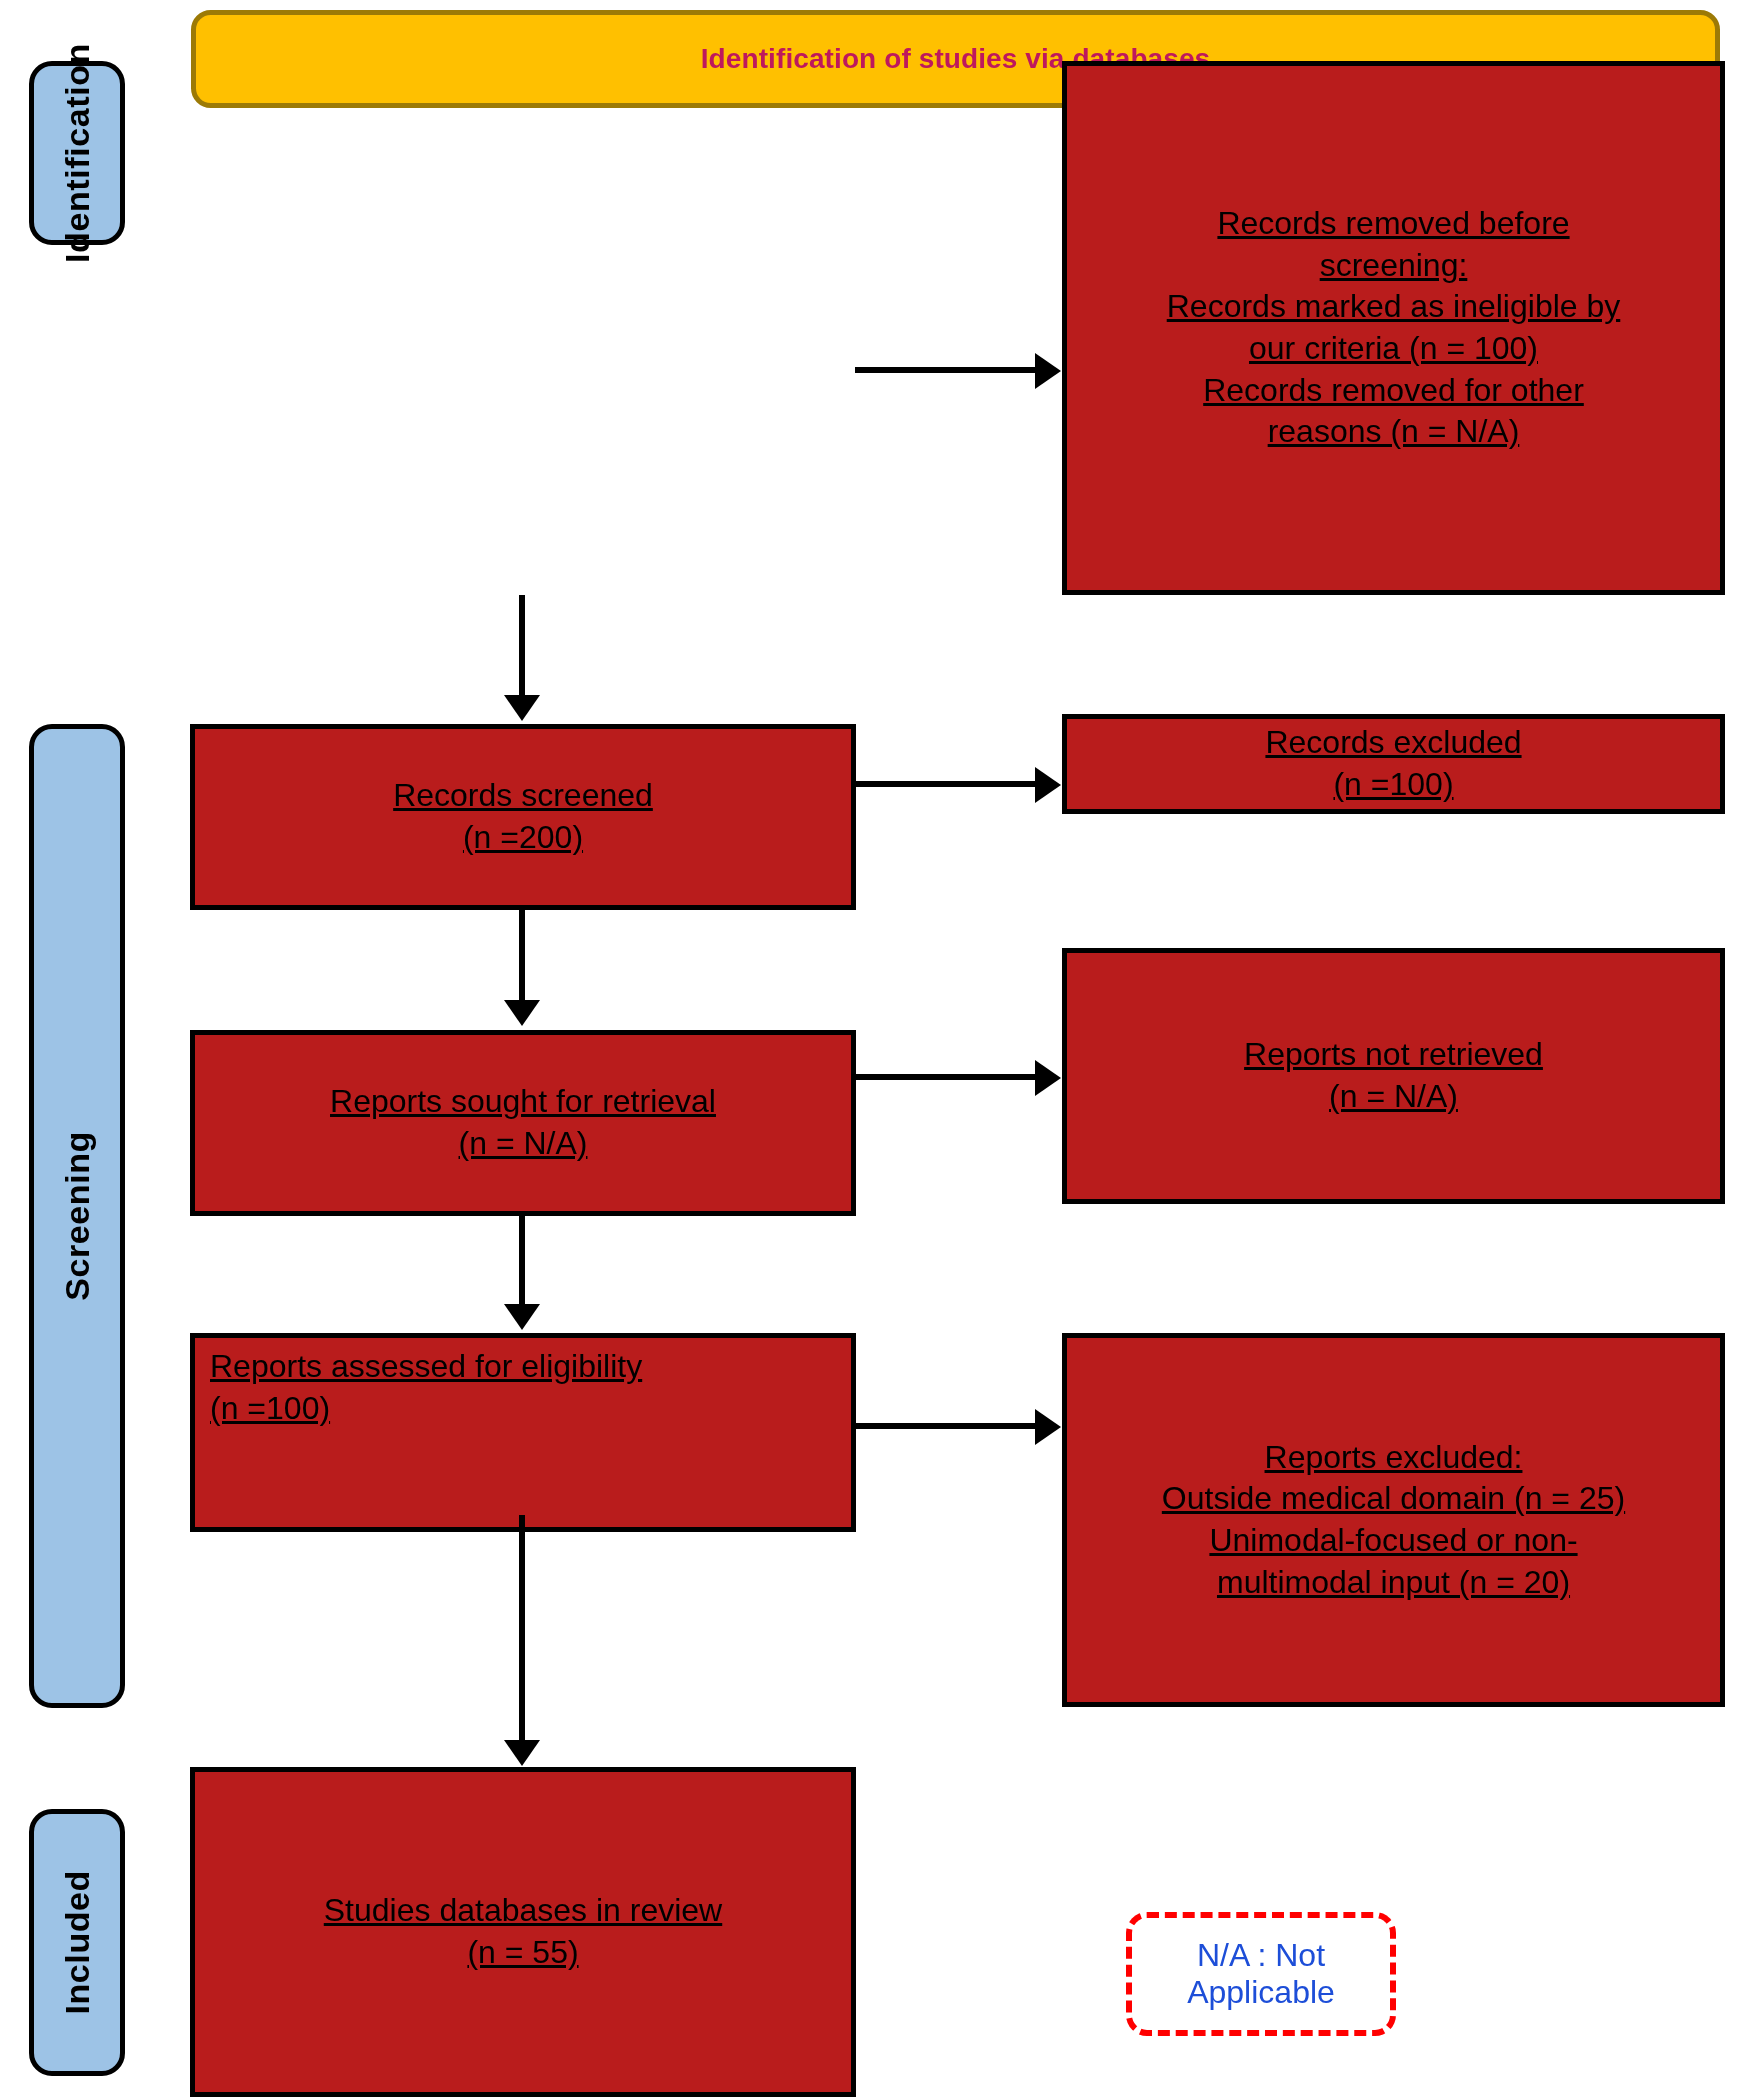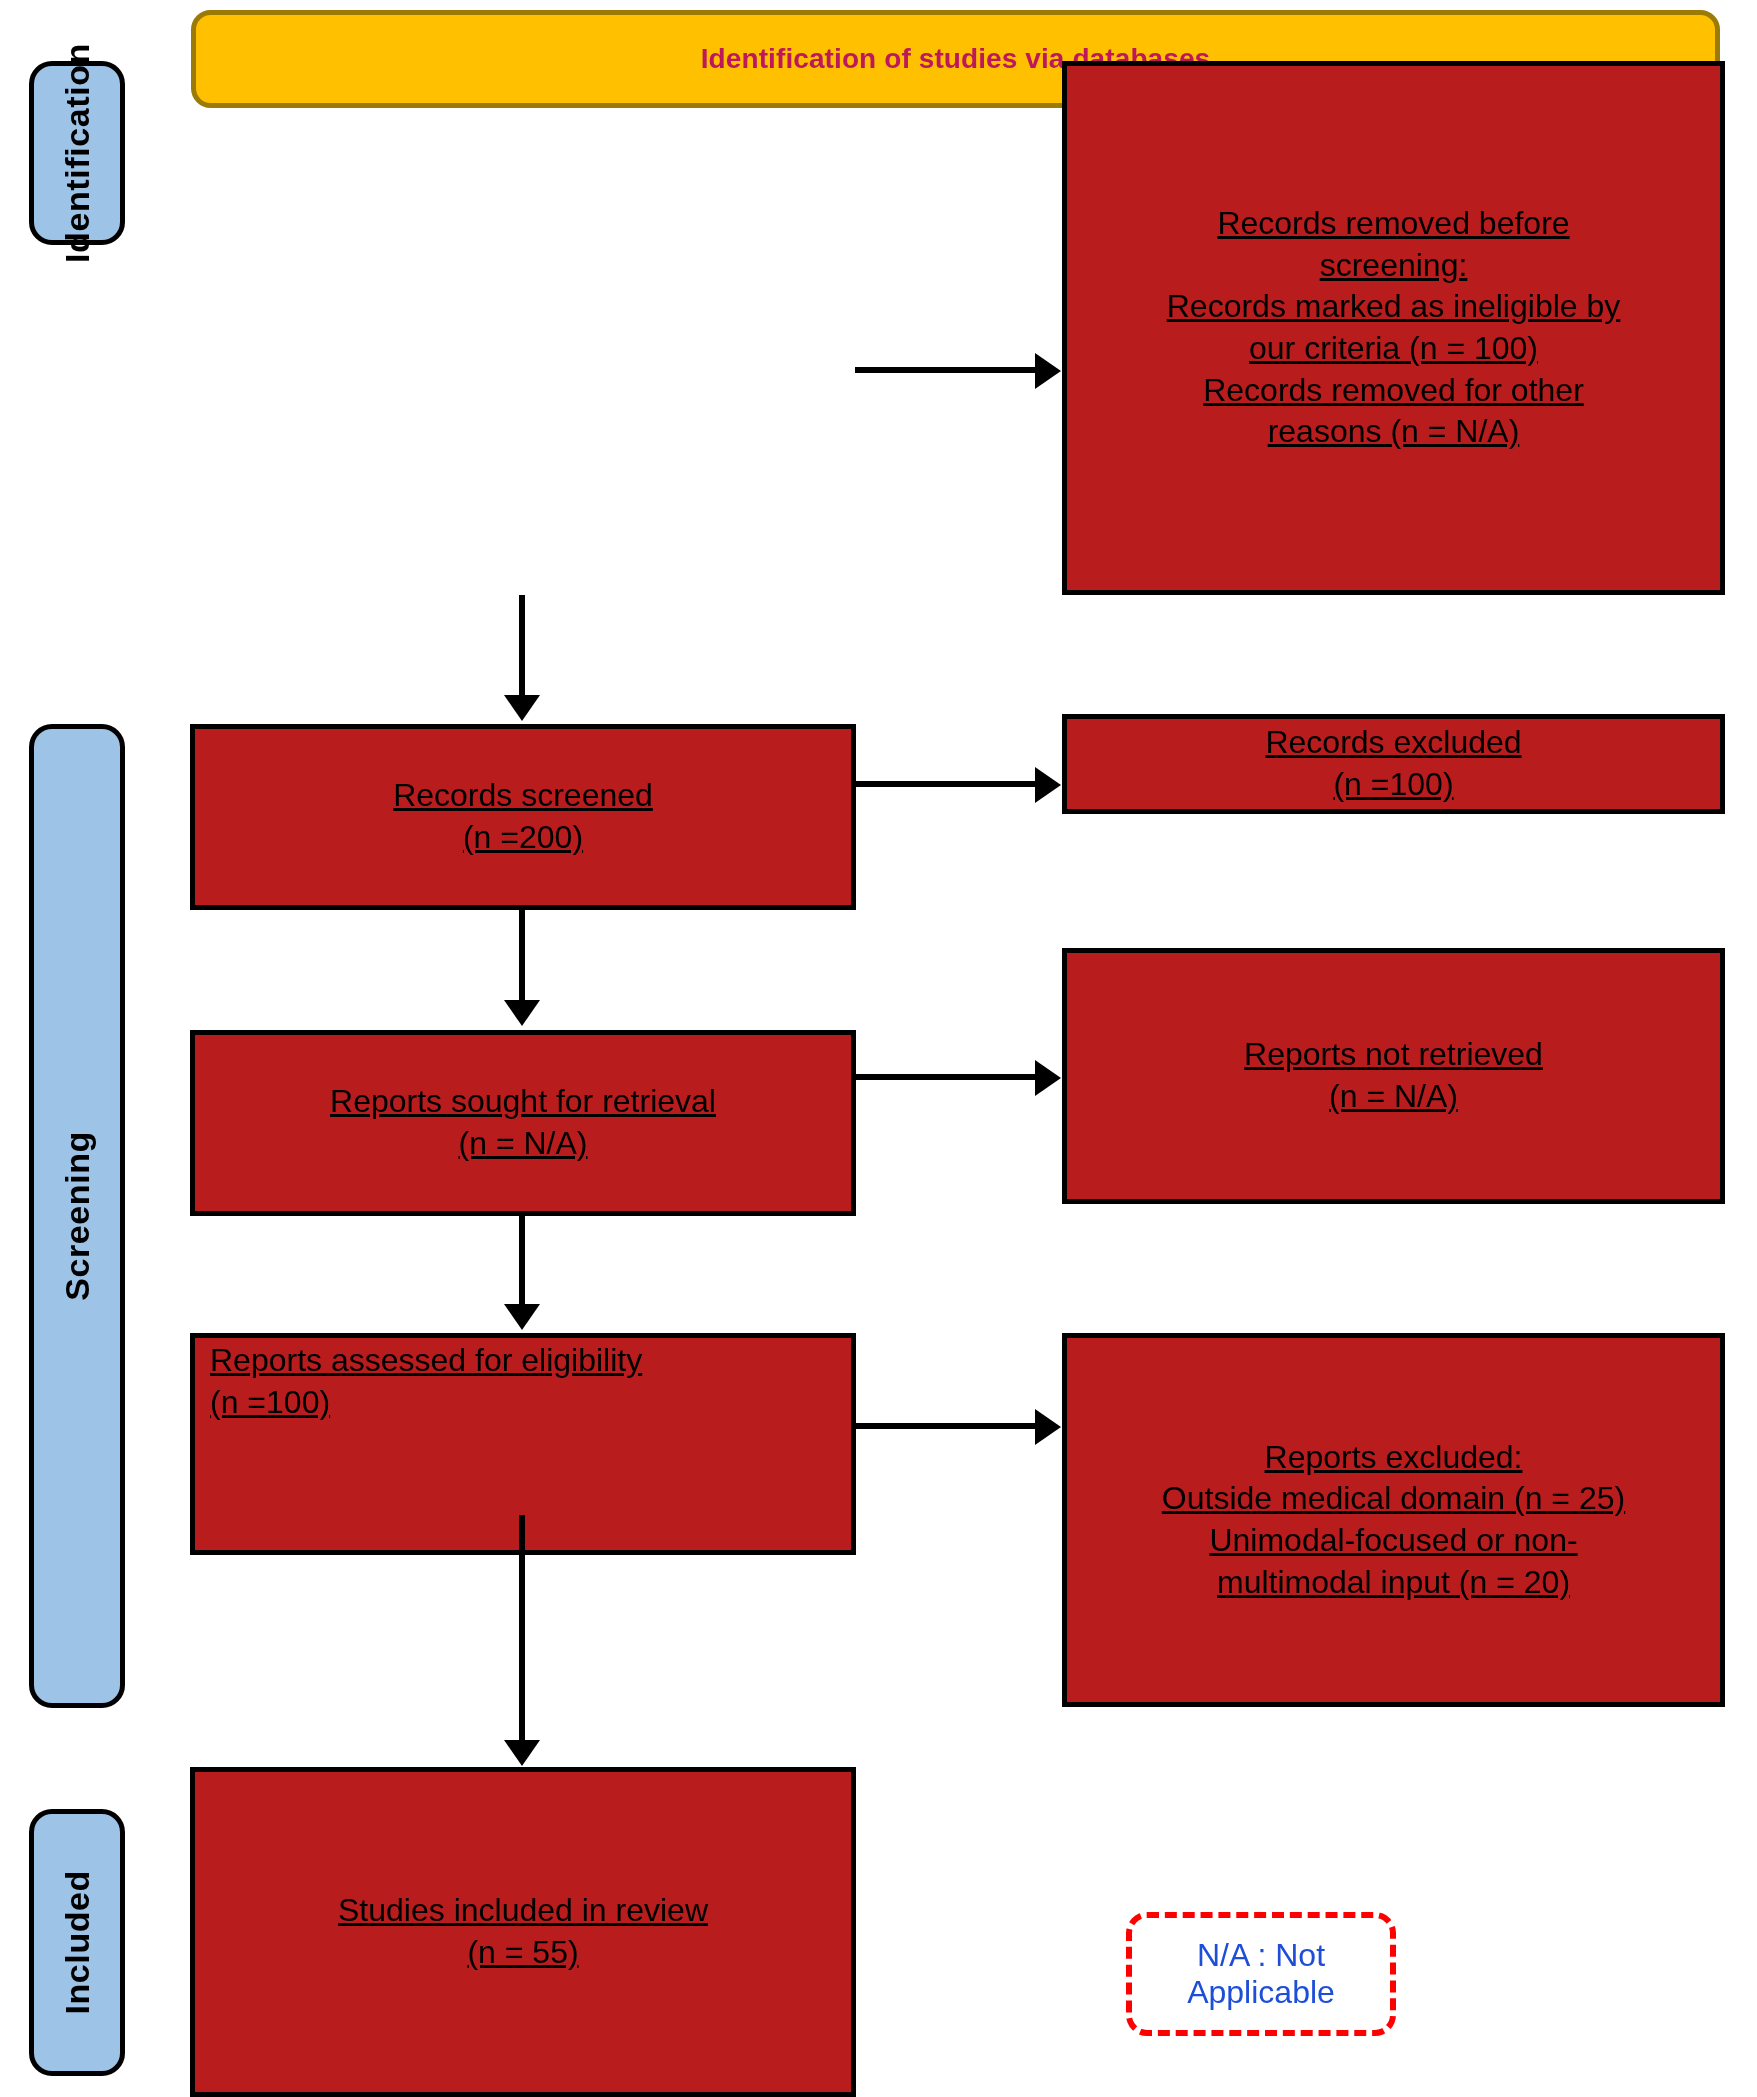--- a/index.html
+++ b/index.html
@@ -36,22 +36,22 @@
   }
   .box-text{font-size:32px;line-height:1.30;text-align:center;color:#000;}
   .box-text.left{text-align:left;width:100%;}
 
   #box-identified      {left:190px; top:61px;  width:666px;height:534px;}
   #box-removed         {left:1062px;top:61px;  width:663px;height:534px;}
   #box-screened        {left:190px; top:724px; width:666px;height:186px;}
   #box-excluded        {left:1062px;top:714px; width:663px;height:100px;}
   #box-sought          {left:190px; top:1030px; width:666px;height:186px;}
   #box-not-retrieved   {left:1062px;top:948px; width:663px;height:256px;}
-  #box-assessed        {left:190px; top:1333px; width:666px;height:222px;
-                        align-items:flex-start;padding-top:2px;}
+  #box-assessed        {left:190px; top:1333px; width:666px;height:199px;
+                        align-items:flex-start;padding-top:8px;}
   #box-reports-excluded{left:1062px;top:1333px; width:663px;height:374px;}
   #box-included        {left:190px; top:1767px; width:666px;height:330px;}
 
   
   .legend{
     position:absolute;left:1126px;top:1912px;width:270px;height:124px;
     border:6.4px dashed #FF0000;border-radius:21px;background:#fff;
     box-sizing:border-box;display:flex;align-items:center;justify-content:center;
   }
   .legend-text{font-size:32px;color:#1d4ed8;text-align:center;}
@@ -161,21 +161,21 @@
     <div class="box-text">
       <span>Reports excluded:</span><br>
       <span>Outside medical domain (n = 25)</span><br>
       <span>Unimodal-focused or non-</span><br>
       <span>multimodal input (n = 20)</span>
     </div>
   </div>
 
   <div class="box" id="box-included">
     <div class="box-text">
-      <span>Studies included in review</span><br>
+      <span>Studies databases in review</span><br>
       <span>(n = 55)</span>
     </div>
   </div>
 
   <div class="legend">
     <span class="legend-text">N/A : Not Applicable</span>
   </div>
 
   <div class="h-line" id="h1"></div>
   <div class="arrow-r" id="a1"></div>

